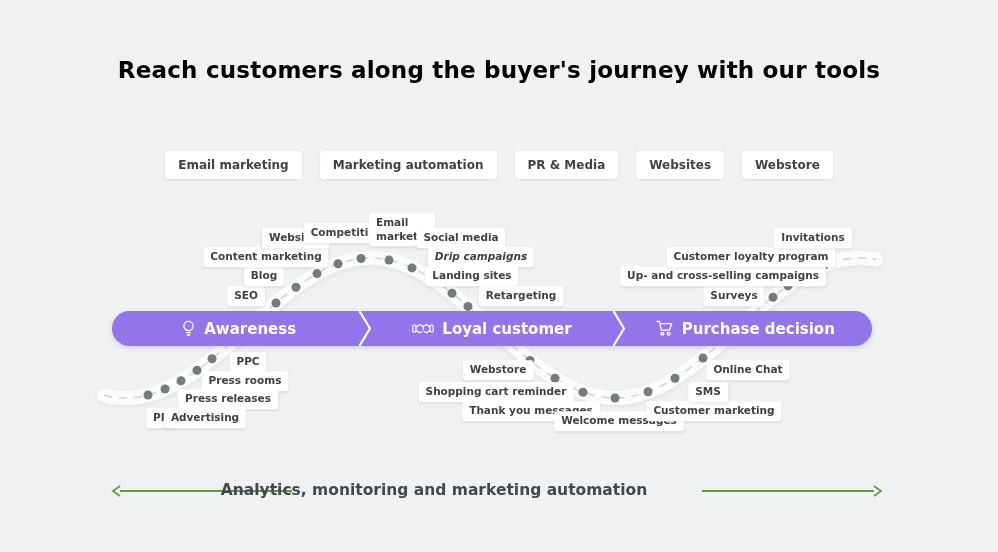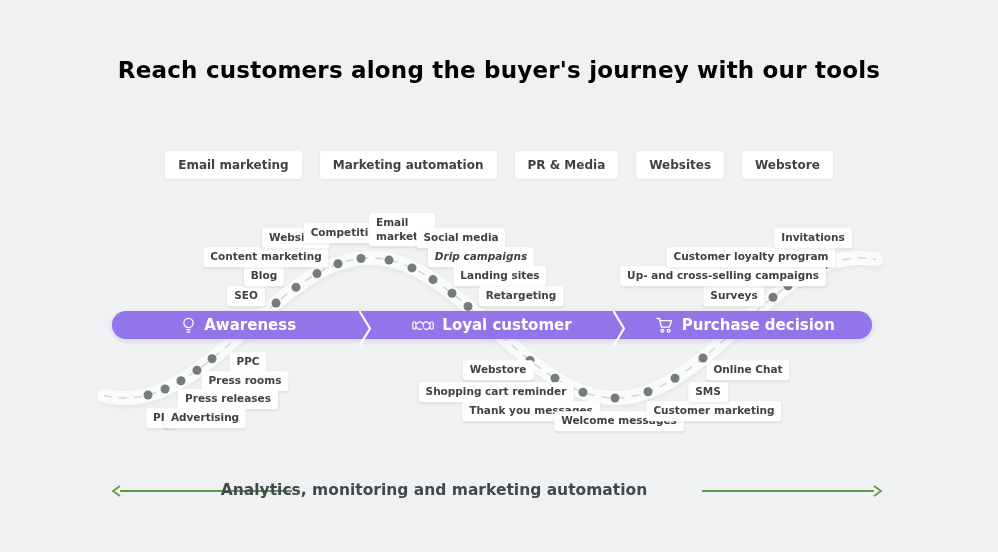--- a/index.html
+++ b/index.html
@@ -16,21 +16,21 @@
     position:absolute;top:151px;left:0;width:998px;
     display:flex;justify-content:center;gap:18px;
   }
   .tab{
     background:#ffffff;border-radius:4px;padding:7px 13px;
     font-size:12px;font-weight:bold;color:#3e4347;
     box-shadow:0 1px 3px rgba(0,0,0,.07);cursor:pointer;white-space:nowrap;
   }
   #wave{position:absolute;top:0;left:0;}
   .stage-bar{
-    position:absolute;left:112px;top:311px;width:760px;height:28px;
+    position:absolute;left:112px;top:311px;width:760px;height:35px;
     border-radius:18px;display:flex;z-index:3;
     box-shadow:0 2px 5px rgba(90,60,180,.18);
   }
   .stage{
     flex:1 1 0;display:flex;align-items:center;justify-content:center;gap:8px;
     color:#fff;font-size:15px;font-weight:bold;position:relative;white-space:nowrap;
   }
   .stage .sicon{display:inline-flex;align-items:center;}
   .stage-chevron{position:absolute;top:0;left:-7px;height:35px;z-index:4;}
   .pill{
@@ -136,21 +136,21 @@
 
 <div id="pills">
     <div class="pill" style="left: 246px; top: 296px;">SEO</div>
     <div class="pill" style="left: 264px; top: 276px;">Blog</div>
     <div class="pill" style="left: 266px; top: 257px;">Content marketing</div>
     <div class="pill" style="left: 296px; top: 238px;">Websites</div>
     <div class="pill" style="left: 350px; top: 233px;">Competitions</div>
     <div class="pill wrap" style="left: 402px; top: 230px; width: 52px;">Email marketing</div>
     <div class="pill" style="left: 461px; top: 238px;">Social media</div>
     <div class="pill" style="left: 481px; top: 257px; font-style: italic;">Drip campaigns</div>
-    <div class="pill" style="left: 500px; top: 276px;">Landing sites</div>
+    <div class="pill" style="left: 472px; top: 276px;">Landing sites</div>
     <div class="pill" style="left: 521px; top: 296px;">Retargeting</div>
     <div class="pill" style="left: 734px; top: 296px;">Surveys</div>
     <div class="pill" style="left: 723px; top: 276px;">Up- and cross-selling campaigns</div>
     <div class="pill" style="left: 751px; top: 257px;">Customer loyalty program</div>
     <div class="pill" style="left: 813px; top: 238px;">Invitations</div>
     <div class="pill" style="left: 248px; top: 362px;">PPC</div>
     <div class="pill" style="left: 245px; top: 381px;">Press rooms</div>
     <div class="pill" style="left: 228px; top: 399px;">Press releases</div>
     <div class="pill" style="left: 161px; top: 418px;">PR</div>
     <div class="pill" style="left: 205px; top: 418px;">Advertising</div>

